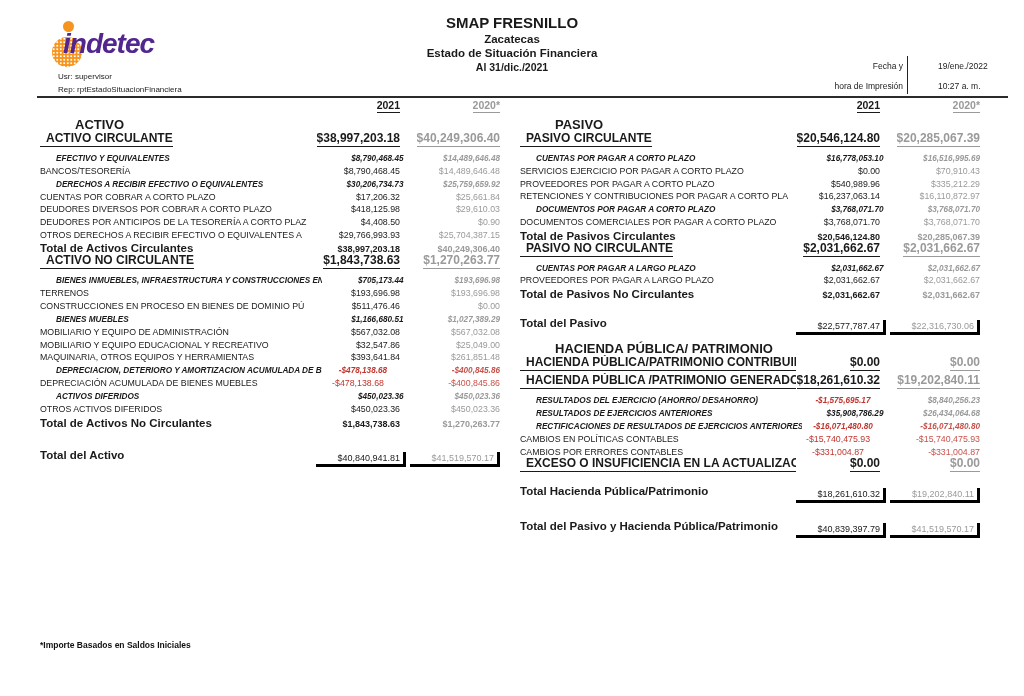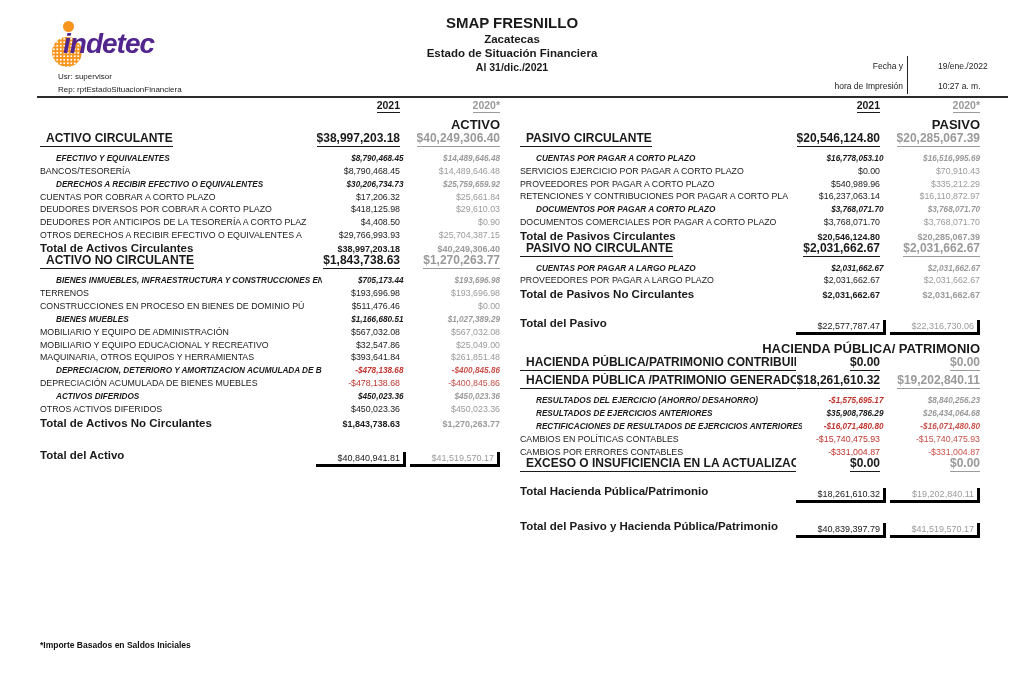--- a/index.html
+++ b/index.html
@@ -34,36 +34,36 @@
   .col-left{left:40px;} .col-right{left:520px;}
 
   .row{display:flex;align-items:flex-end;}
   .lbl{width:276px;white-space:nowrap;overflow:hidden;}
   .v1{width:84px;text-align:right;white-space:nowrap;}
   .v2{width:100px;text-align:right;white-space:nowrap;color:#9a9a9a;}
 
   .ul{display:inline-block;max-width:100%;overflow:hidden;white-space:nowrap;
       border-bottom:1.2px solid currentColor;padding-bottom:1px;}
   .years{height:15px;font-weight:bold;font-size:10.5px;}
-  .title{height:17px;font-weight:bold;font-size:13px;text-align:right;}
+  .title{height:17px;font-weight:bold;font-size:13px;}
   .title .lbl{width:100%;padding-left:35px;}
   .major{height:16px;font-weight:bold;font-size:12px;margin-top:2px;}
   .major .lbl .ul{padding-left:6px;}
   .group{height:13px;font-weight:bold;font-style:italic;font-size:8.2px;}
   .group .lbl{padding-left:16px;}
   .item{height:12.8px;font-size:8.8px;}
   .total{height:14.5px;align-items:flex-end;}
   .total .lbl{font-weight:bold;font-size:11.5px;}
   .total .v1,.total .v2{font-weight:bold;font-size:9px;}
   .grand{height:24px;margin-top:2px;align-items:flex-start;}
   .grand .lbl{font-weight:bold;font-size:11.5px;padding-top:2px;}
   .bracket{display:inline-block;width:90px;height:15px;line-height:13px;text-align:right;font-size:9px;
     border-bottom:3.5px solid #000;border-right:3.5px solid #000;padding-right:3px;box-sizing:border-box;}
   .grand .v1 .bracket{font-weight:normal;}
-  .red1{color:#c1352f !important;}
+  .red1{color:#c1352f !important;text-align:center;}
   .red2{color:#c9524b !important;}
 
   .footnote{position:absolute;left:40px;top:640px;font-size:8.5px;font-weight:bold;color:#111;}
 </style>
 </head>
 <body>
 
 <div class="logo">
   <span class="logo-ball"></span>
   <span class="logo-dot"></span>

